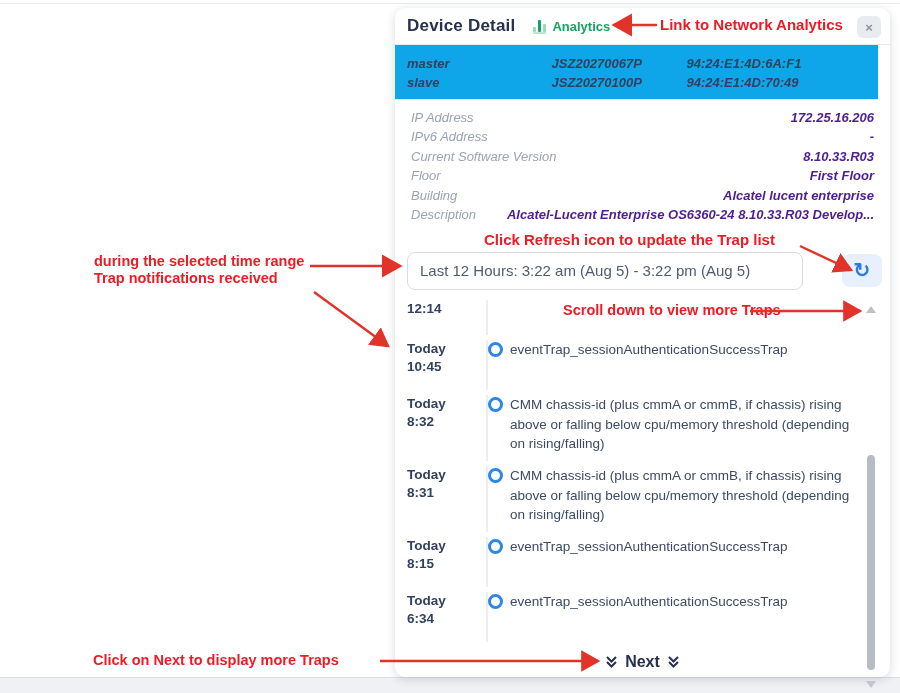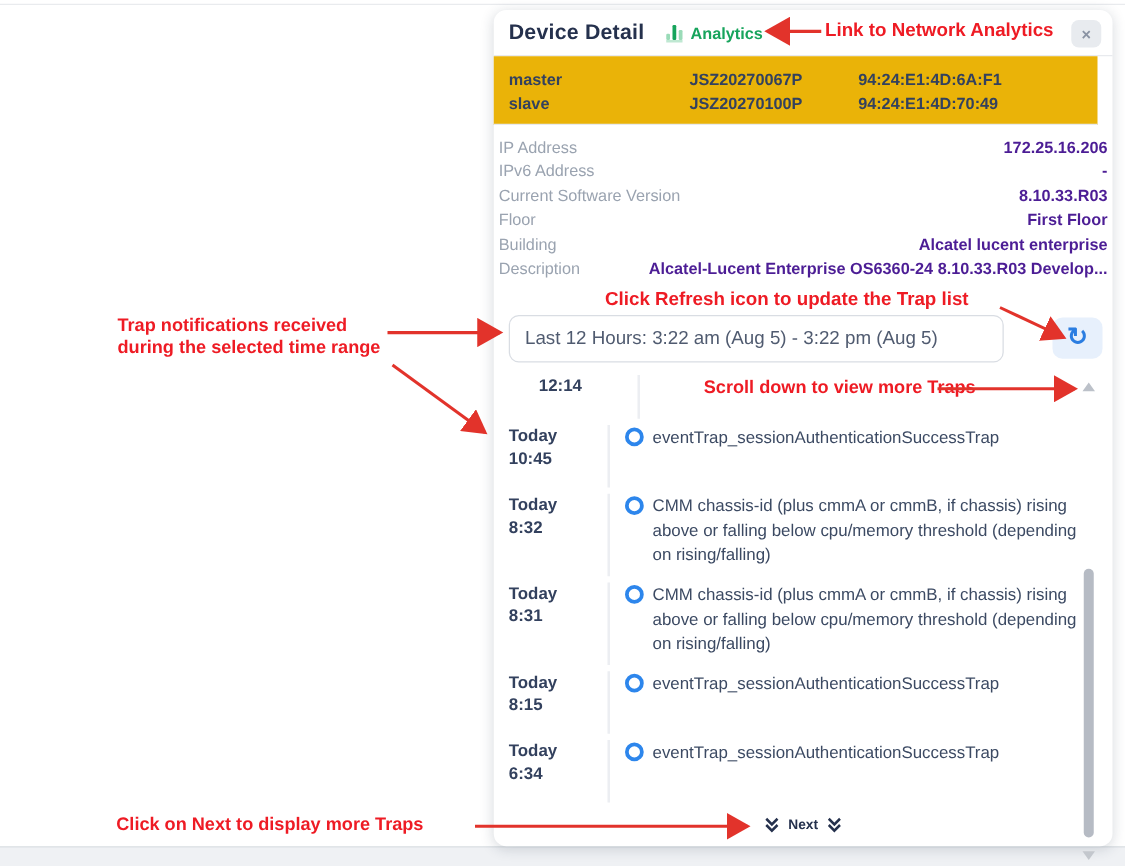--- a/index.html
+++ b/index.html
@@ -17,54 +17,54 @@
   .bars-icon{display:flex;align-items:flex-end;gap:2px;height:14px;border-bottom:2px solid #bfe8d2;padding-bottom:0;}
   .bars-icon i{display:block;width:3px;border-radius:1px;}
   .bars-icon .b1{height:5px;background:#9adbb8;}
   .bars-icon .b2{height:12px;background:#17a45c;}
   .bars-icon .b3{height:8px;background:#9adbb8;}
   .analytics-label{font-size:13px;font-weight:bold;color:#17a45c;}
   .close-btn{position:absolute;right:9px;top:8px;width:24px;height:22px;background:#e8ebef;border-radius:6px;
              display:flex;align-items:center;justify-content:center;font-size:13px;font-weight:bold;color:#8a93a3;cursor:pointer;}
 
   
-  .chassis{position:absolute;left:0;top:37px;right:12px;height:55px;background:#eab308;border-bottom:1px solid #e8eaee;
-           box-sizing:border-box;padding:9px 12px 0;}
+  .chassis{position:absolute;left:0;top:37px;right:12px;height:55px;background:#0ea5e9;border-bottom:1px solid #e8eaee;
+           box-sizing:border-box;padding:9px 12px 0;font-style:italic;}
   .chassis-row{display:grid;grid-template-columns:100px 1fr 1fr;line-height:19px;font-size:13px;font-weight:bold;color:#33415e;}
   .chassis-serial{text-align:center;}
   .chassis-mac{text-align:left;}
 
   
-  .fields{position:absolute;left:0;top:92px;right:0;padding:8px 4px 0;box-sizing:border-box;}
+  .fields{position:absolute;left:0;top:92px;right:0;padding:8px 16px 0;box-sizing:border-box;font-style:italic;}
   .field-row{display:flex;justify-content:space-between;line-height:19.4px;font-size:13px;}
   .field-label{color:#9aa3b0;white-space:nowrap;}
   .field-value{color:#4c1d95;font-weight:bold;text-align:left;}
 
   
   .time-row{position:absolute;left:12px;top:244px;right:8px;height:38px;border-radius:17px;}
   .time-input{position:absolute;left:0;top:0;width:396px;height:38px;border:1px solid #d9dde3;border-radius:8px;
               box-sizing:border-box;line-height:36px;padding-left:12px;font-size:15px;color:#505b70;background:#fff;cursor:pointer;}
   .refresh-btn{position:absolute;right:0;top:2px;width:40px;height:33px;background:#e7f0fc;border-radius:8px;
                display:flex;align-items:center;justify-content:center;cursor:pointer;}
   .refresh-glyph{font-size:20px;font-weight:bold;color:#2b7de1;line-height:1;transform:translateY(-1px);}
 
   
   .trap-list{position:absolute;left:0;top:287px;right:20px;}
   .trap-row{display:flex;box-sizing:border-box;padding-top:5px;}
-  .trap-row.h-sm{min-height:40px;margin-left:24px;}
+  .trap-row.h-sm{min-height:40px;}
   .trap-row.h-md{min-height:55px;}
   .trap-row.h-lg{min-height:71px;}
   .trap-time{width:91px;box-sizing:border-box;padding-left:12px;font-size:13.5px;font-weight:bold;color:#33415e;line-height:1.35;}
-  .trap-body{flex:1;border-left:2px solid #eceef2;padding-left:12px;display:flex;gap:7px;align-items:flex-start;}
+  .trap-body{flex:1;border-left:2px solid #eceef2;padding-left:0;display:flex;gap:7px;align-items:flex-start;}
   .ring{width:9px;height:9px;border:3px solid #2d86ec;border-radius:50%;flex:none;margin-top:2px;background:#fff;}
   .trap-text{font-size:13.5px;color:#3c4a63;line-height:1.45;max-width:346px;}
 
   
   .next-row{position:absolute;left:0;top:645px;right:0;display:flex;align-items:center;justify-content:center;gap:7px;cursor:pointer;}
-  .next-label{font-size:11px;font-weight:bold;color:#25314d;}
+  .next-label{font-size:16px;font-weight:bold;color:#25314d;}
   .chev{display:block;}
 
   
   .sb-up{position:absolute;left:471px;top:298px;width:0;height:0;border-left:5px solid transparent;border-right:5px solid transparent;
          border-bottom:7px solid #bcc1c9;cursor:pointer;}
   .sb-thumb{position:absolute;left:472px;top:447px;width:8px;height:215px;background:#b6bbc4;border-radius:4px;cursor:pointer;}
   .sb-down{position:absolute;left:866px;top:681px;width:0;height:0;border-left:5px solid transparent;border-right:5px solid transparent;
            border-top:7px solid #c3c7cd;cursor:pointer;}
 
   
@@ -223,22 +223,22 @@
 
     <div class="sb-up"></div>
     <div class="sb-thumb"></div>
   </div>
 
   <div class="sb-down"></div>
 
   <div class="anno anno-analytics">Link to Network Analytics</div>
   <div class="anno anno-refresh">Click Refresh icon to update the Trap list</div>
   <div class="anno anno-trapinfo">
+    <span style="display:block">during the selected time range</span>
     <span style="display:block">Trap notifications received</span>
-    <span style="display:block">during the selected time range</span>
   </div>
   <div class="anno anno-scroll">Scroll down to view more Traps</div>
   <div class="anno anno-next">Click on Next to display more Traps</div>
 
   <svg class="arrows" viewBox="0 0 900 693">
     <defs>
       <marker id="ah" markerWidth="9" markerHeight="9" refX="7" refY="4.5" orient="auto">
         <path d="M0,0 L8,4.5 L0,9 z" fill="#e2332b"></path>
       </marker>
     </defs>

